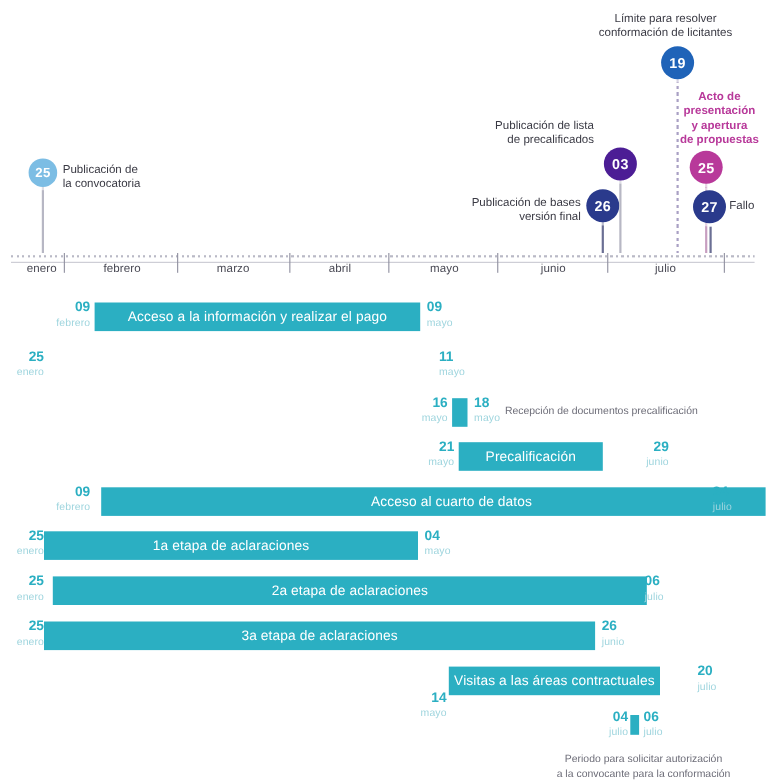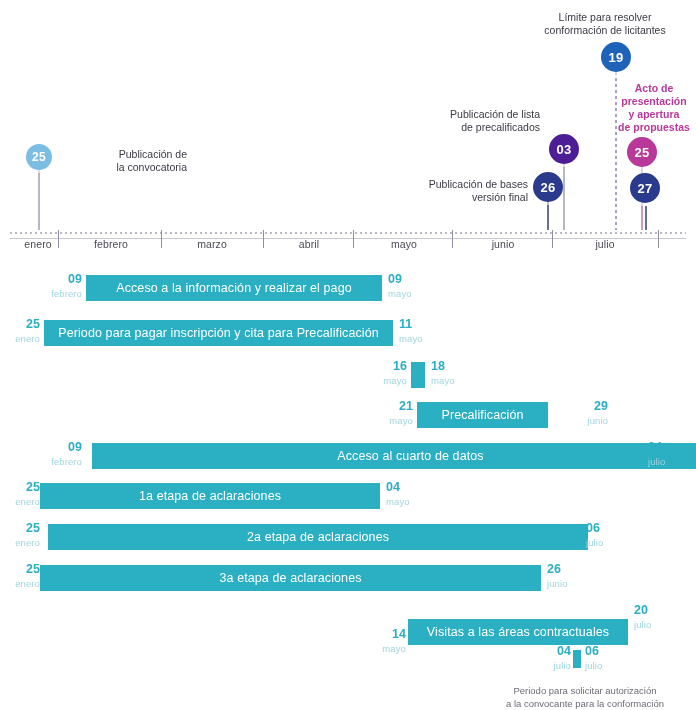--- a/index.html
+++ b/index.html
@@ -51,21 +51,21 @@
   }
   .bubble.sm{width:26px;height:26px;font-size:12px;}
   .bubble.md{width:30px;height:30px;font-size:13px;}
 
   .m-note{
     position:absolute;font-size:10.5px;line-height:13px;color:#3a3a44;
     white-space:pre-line;
   }
   .m-note.right{text-align:right;}
   .m-note.center{text-align:center;}
-  .m-note.left{text-align:right;}
+  .m-note.left{text-align:left;}
   .m-note.accent{color:#b8399a;font-weight:bold;}
 
   
   #rows{position:absolute;left:0;top:262px;width:696px;height:448px;}
   .row{position:absolute;left:0;width:696px;height:34px;}
 
   .bar{
     position:absolute;top:0;height:26px;background:#2bafc2;
     display:flex;align-items:center;justify-content:center;
   }
@@ -167,39 +167,37 @@
         <span>09</span>
         <span class="mon">mayo</span>
       </div>
     </div>
 
     <div class="row" style="top:58px;">
       <div class="endcap l" style="left:-14px;">
         <span>25</span>
         <span class="mon">enero</span>
       </div>
-      <div class="bar" style="left:44px;width:349px;">
-        <span class="bar-label">Periodo para pagar inscripción y cita para Precalificación</span>
-      </div>
       <div class="endcap r" style="left:399px;">
         <span>11</span>
         <span class="mon">mayo</span>
       </div>
     </div>
 
     <div class="row" style="top:100px;">
       <div class="endcap l" style="left:353px;">
         <span>16</span>
         <span class="mon">mayo</span>
       </div>
       <div class="bar" style="left:411px;width:14px;"></div>
       <div class="endcap r" style="left:431px;">
         <span>18</span>
         <span class="mon">mayo</span>
       </div>
+      <div class="side-note" style="left:459px;top:6px;width:230px;">Recepción de documentos precalificación</div>
     </div>
 
     <div class="row" style="top:140px;">
       <div class="endcap l" style="left:359px;">
         <span>21</span>
         <span class="mon">mayo</span>
       </div>
       <div class="bar" style="left:417px;width:131px;">
         <span class="bar-label">Precalificación</span>
       </div>
@@ -263,21 +261,21 @@
         <span>26</span>
         <span class="mon">junio</span>
       </div>
     </div>
 
     <div class="row" style="top:344px;">
       <div class="endcap l" style="left:352px;margin-top:24px;">
         <span>14</span>
         <span class="mon">mayo</span>
       </div>
-      <div class="bar" style="left:408px;width:220px;margin-top:13px;">
+      <div class="bar" style="left:408px;width:192px;">
         <span class="bar-label">Visitas a las áreas contractuales</span>
       </div>
       <div class="endcap r" style="left:634px;">
         <span>20</span>
         <span class="mon">julio</span>
       </div>
     </div>
 
     <div class="row" style="top:385px;">
       <div class="endcap l" style="left:517px;">

